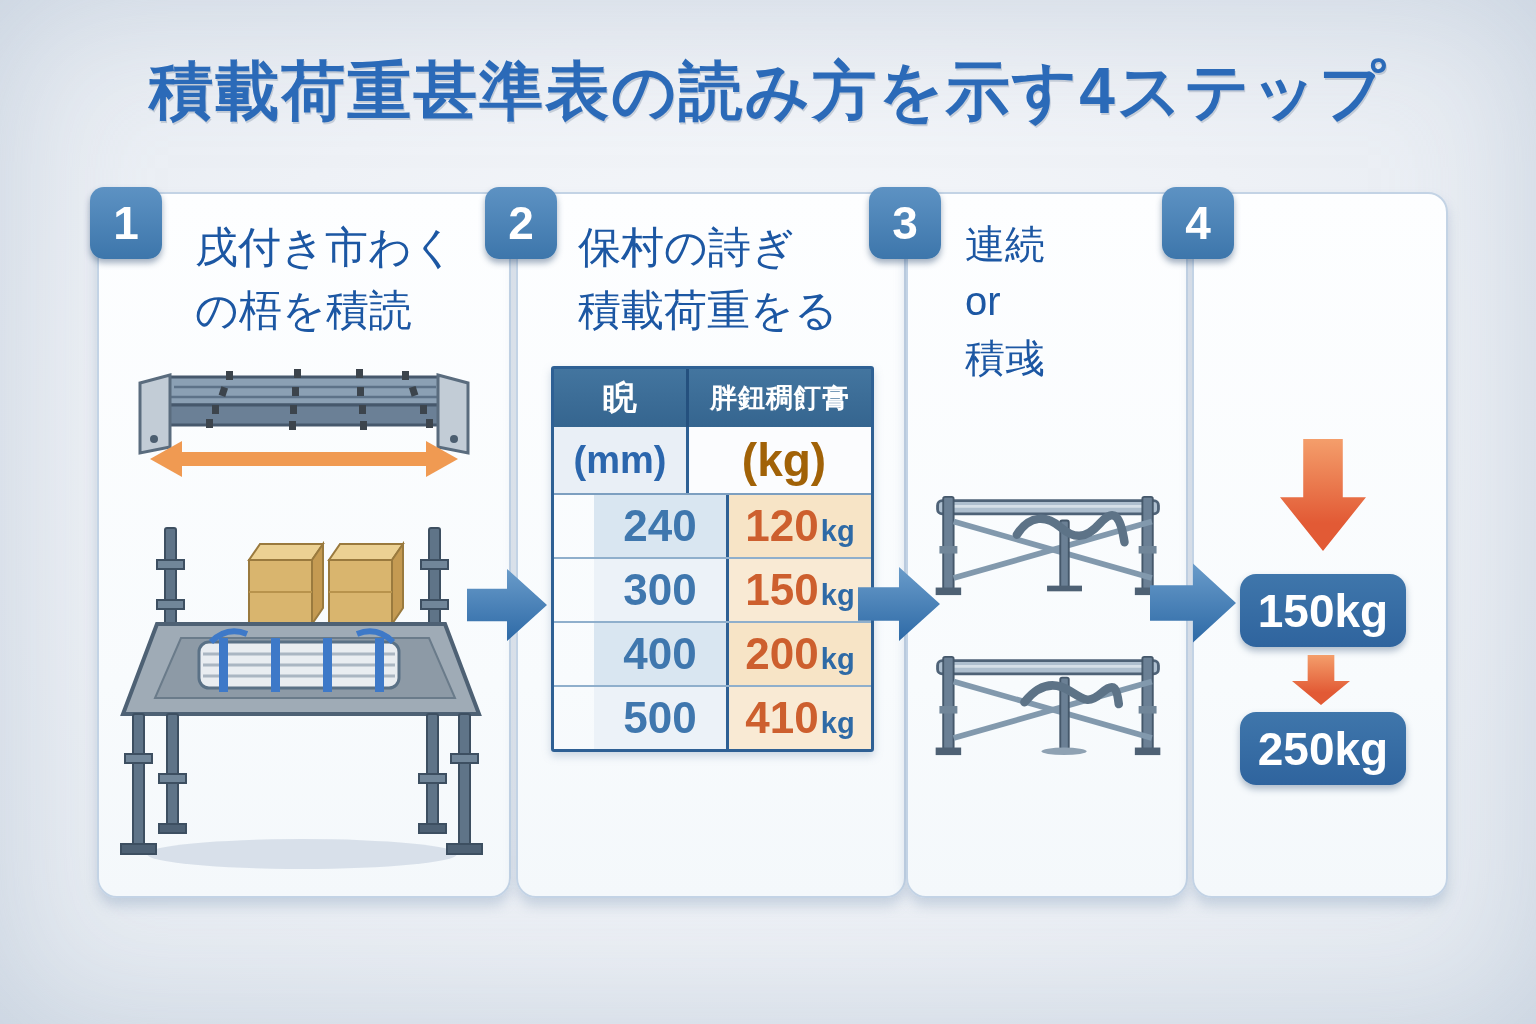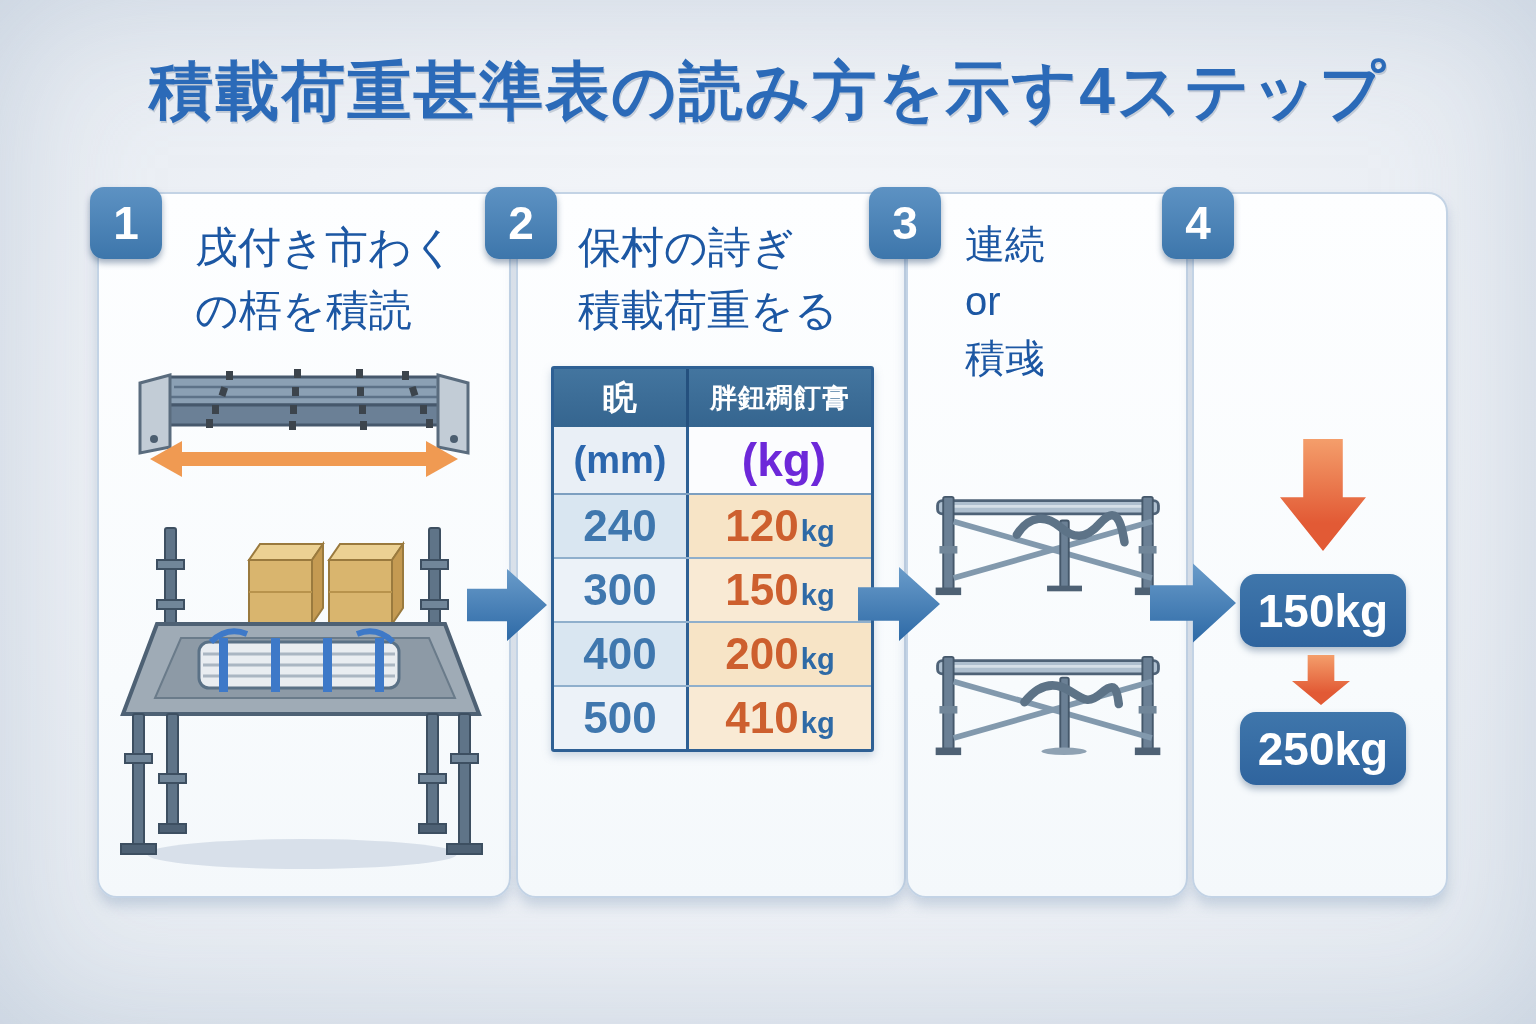--- a/index.html
+++ b/index.html
@@ -63,24 +63,24 @@
     box-shadow:0 4px 8px rgba(120,145,175,.35);
   }
   .trow{display:flex;}
   .tc1{width:135px;flex:0 0 135px;display:flex;align-items:center;justify-content:center;border-right:3px solid #2e6094;box-sizing:border-box;}
   .tc2{flex:1;display:flex;align-items:center;justify-content:center;}
   .thead-row{height:58px;background:linear-gradient(180deg,#43759f,#35658f);}
   .thead-row .tc1{color:#fff;font-size:34px;font-weight:800;border-right-color:#24507e;}
   .thead-row .tc2{color:#fff;font-size:27px;font-weight:800;letter-spacing:1px;}
   .tunit-row{height:66px;border-bottom:2px solid #7d9fc0;}
   .tunit-row .tc1{background:#e9eff6;color:#2b66ad;font-size:38px;font-weight:800;}
-  .tunit-row .tc2{background:#fbfcfe;color:#6d28d9;font-size:46px;font-weight:800;padding-left:8px;}
+  .tunit-row .tc2{background:#fbfcfe;color:#a16207;font-size:46px;font-weight:800;padding-left:8px;}
   .tdata-row{height:62px;border-bottom:2px solid #8fafcc;}
   .tdata-row:last-child{border-bottom:none;}
-  .tdata-row .tc1{font-size:44px;font-weight:800;color:#3f77ae;}
+  .tdata-row .tc1{font-size:44px;font-weight:800;color:#3f77ae;margin-left:40px;}
   .tdata-row:nth-child(odd) .tc1{background:#d9e6f1;}
   .tdata-row:nth-child(even) .tc1{background:#ecf2f8;}
   .tdata-row:nth-child(odd) .tc2{background:#f7e4c6;}
   .tdata-row:nth-child(even) .tc2{background:#f9ead4;}
   .load-num{font-size:44px;font-weight:800;color:#cd5f2e;}
   .load-unit{font-size:29px;font-weight:800;color:#2e6aa6;margin-left:2px;padding-top:10px;}
 
   
   .right-arrow{
     position:absolute;z-index:6;

